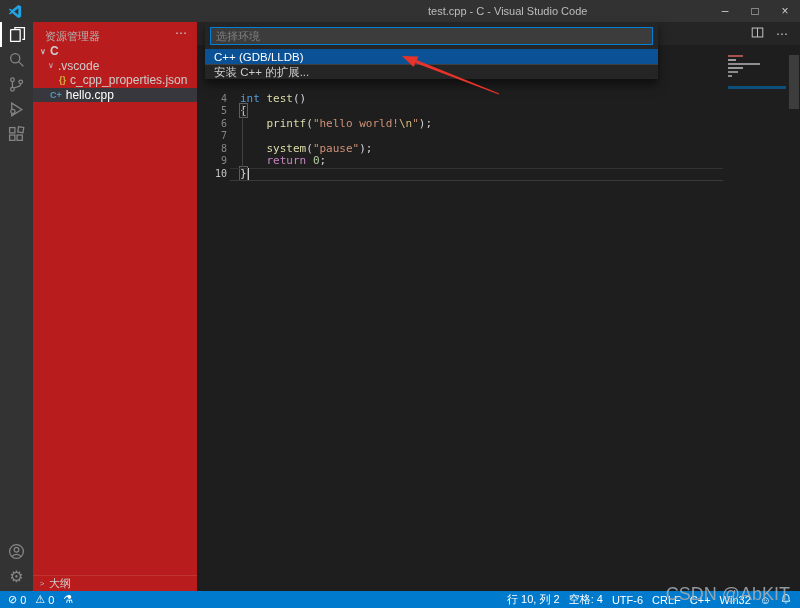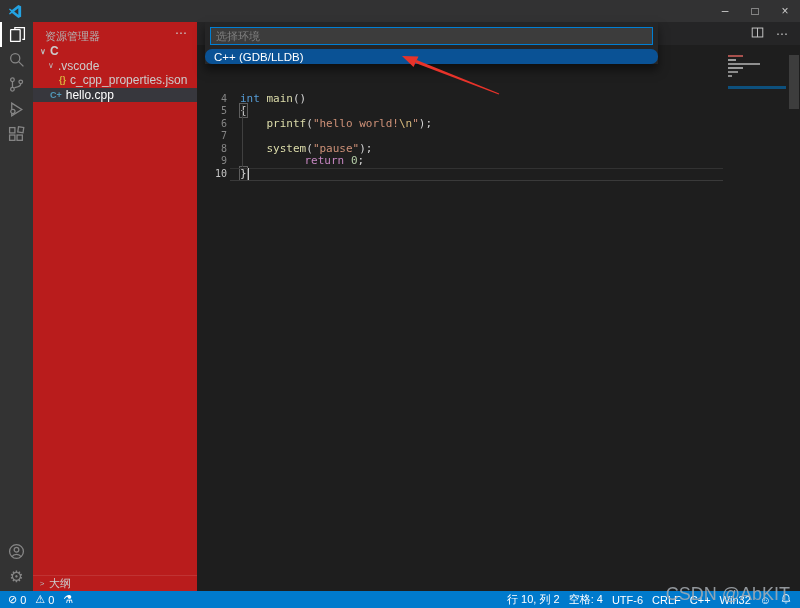--- a/index.html
+++ b/index.html
@@ -47,21 +47,21 @@
     justify-content:flex-end; gap:12px; padding-right:12px; }
   .tab-action { color:#c5c5c5; font-size:12px; line-height:1; }
   .tab-action svg { width:13px; height:13px; stroke:#c5c5c5; fill:none; stroke-width:1.2; }
   .code-area { position:absolute; left:0; right:0; top:33px; bottom:0;
     padding-top:37.5px; font-family:"DejaVu Sans Mono", monospace; font-size:11px; }
   .code-row { height:12.5px; line-height:12.5px; white-space:pre; }
   .ln { display:inline-block; width:30px; text-align:right; color:#858585;
     margin-right:13px; font-size:10px; }
   .code-row.current .ln { color:#c6c6c6; }
   .tok-type { color:#569cd6; } .tok-fn { color:#dcdcaa; } .tok-str { color:#ce9178; }
-  .tok-esc { color:#d7ba7d; } .tok-kw { color:#c586c0;margin-left:38px; } .tok-num { color:#b5cea8; }
+  .tok-esc { color:#d7ba7d; } .tok-kw { color:#c586c0; } .tok-num { color:#b5cea8; }
   .tok-plain { color:#d4d4d4; }
   .tok-bracket { color:#d4d4d4; box-shadow:0 0 0 1px #5e5e5e; }
   .indent-guide { position:absolute; left:45px; top:50px; width:1px; height:62px; background:#404040; }
   .current-line-box { position:absolute; left:33px; top:112.5px; width:493px; height:13px;
     border-top:1px solid #323232; border-bottom:1px solid #3a3a3a; }
   .cursor { position:absolute; left:51px; top:113px; width:1px; height:12px; background:#cccccc; }
   .minimap { position:absolute; left:531px; top:33px; width:58px; height:42px; }
   .mm-bar { position:absolute; height:2px; }
   .scrollbar { position:absolute; left:592px; top:33px; width:10px; height:54px;
     background:rgba(121,121,121,0.35); }
@@ -69,21 +69,21 @@
   .quickpick { position:absolute; left:205px; top:22px; width:453px; background:#252526;
     box-shadow:0 6px 9px rgba(0,0,0,0.5); z-index:40; }
   .qp-input-wrap { padding:4px 5px 0 5px; }
   .qp-input { width:100%; height:18px; background:#3c3c3c; border:1px solid #007fd4;
     color:#cccccc; font-size:11px; padding:0 5px; outline:none;
     font-family:"Liberation Sans", sans-serif; }
   .qp-input::placeholder { color:#808080; }
   .qp-list { margin-top:4px; }
   .qp-item { height:15px; display:flex; align-items:center; padding-left:9px;
     font-size:11.5px; color:#cccccc; }
-  .qp-item.selected { background:#0a5295; color:#ffffff;border-radius:7px; }
+  .qp-item.selected { background:#0a5295; color:#ffffff; }
   .qp-item.separated { border-top:1px solid rgba(255,255,255,0.12); }
   
   .statusbar { position:absolute; left:0; right:0; bottom:0; height:17px; background:#007acc;
     color:#ffffff; font-size:11px; display:flex; align-items:center;
     justify-content:space-between; padding:0 8px; z-index:20; }
   .sb-group { display:flex; align-items:center; gap:9px; }
   .sb-seg { display:flex; align-items:center; gap:3px; white-space:nowrap; }
   .sb-seg svg { width:12px; height:12px; stroke:#ffffff; fill:none; stroke-width:1.2; }
   .sb-ico { font-size:11px; }
   
@@ -93,20 +93,21 @@
 </style>
 </head>
 <body>
 
 <div id="app">
 
   <div class="titlebar">
     <svg class="vscode-logo" viewBox="0 0 16 16">
       <path d="M11 1 L14 2.4 V13.6 L11 15 L4.2 9.6 L2 11.2 L1 10.4 L3.2 8 L1 5.6 L2 4.8 L4.2 6.4 Z M11 4.6 L6.6 8 L11 11.4 Z" fill="#24a3e3"></path>
     </svg>
+    <div class="win-title">test.cpp - C - Visual Studio Code</div>
     <div class="win-controls">
       <span class="win-btn">–</span>
       <span class="win-btn">□</span>
       <span class="win-btn">×</span>
     </div>
   </div>
 
   <div class="activitybar">
     <div class="ab-icon active">
       <svg viewBox="0 0 16 16">
@@ -192,21 +193,21 @@
             <rect x="1.5" y="2.5" width="13" height="11"></rect>
             <line x1="8" y1="2.5" x2="8" y2="13.5"></line>
           </svg>
       </span>
       <span class="tab-action">⋯</span>
     </div>
     <div class="code-area" id="code-area">
       <div class="current-line-box"></div>
       <div class="indent-guide"></div>
       <div class="cursor"></div>
-    <div class="code-row"><span class="ln">4</span><span class="tok-type">int </span><span class="tok-fn">main</span><span class="tok-plain">()</span></div>
+    <div class="code-row"><span class="ln">4</span><span class="tok-type">int </span><span class="tok-fn">test</span><span class="tok-plain">()</span></div>
         <div class="code-row"><span class="ln">5</span><span class="tok-bracket">{</span></div>
         <div class="code-row"><span class="ln">6</span><span class="tok-plain">    </span><span class="tok-fn">printf</span><span class="tok-plain">(</span><span class="tok-str">"hello world!</span><span class="tok-esc">\n</span><span class="tok-str">"</span><span class="tok-plain">);</span></div>
         <div class="code-row"><span class="ln">7</span></div>
         <div class="code-row"><span class="ln">8</span><span class="tok-plain">    </span><span class="tok-fn">system</span><span class="tok-plain">(</span><span class="tok-str">"pause"</span><span class="tok-plain">);</span></div>
         <div class="code-row"><span class="ln">9</span><span class="tok-plain">    </span><span class="tok-kw">return</span><span class="tok-plain"> </span><span class="tok-num">0</span><span class="tok-plain">;</span></div>
         <div class="code-row current"><span class="ln">10</span><span class="tok-bracket">}</span></div>
       </div>
     <div class="minimap" id="minimap">
         <div class="mm-bar" style="top: 0px; left: 0px; width: 15px; height: 2px; background: rgb(168, 81, 77);"></div>
         <div class="mm-bar" style="top: 4px; left: 0px; width: 8px; height: 2px; background: rgb(154, 154, 154);"></div>
@@ -220,20 +221,23 @@
   </div>
 
   <div class="quickpick">
     <div class="qp-input-wrap">
       <input class="qp-input" type="text" placeholder="选择环境" style="">
     </div>
     <div class="qp-list" id="qp-list">
         <div class="qp-item selected">
           <span>C++ (GDB/LLDB)</span>
         </div>
+        <div class="qp-item separated">
+          <span>安装 C++ 的扩展...</span>
+        </div>
       </div>
   </div>
 
   <div class="statusbar">
     <div class="sb-group" id="status-left">
         <div class="sb-seg">
           <span class="sb-ico">⊘</span>
           <span>0</span>
         </div>
         <div class="sb-seg">

